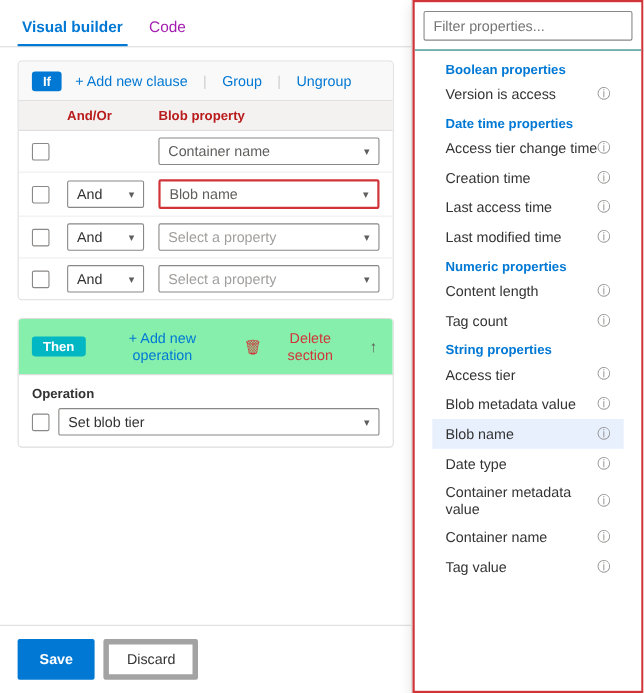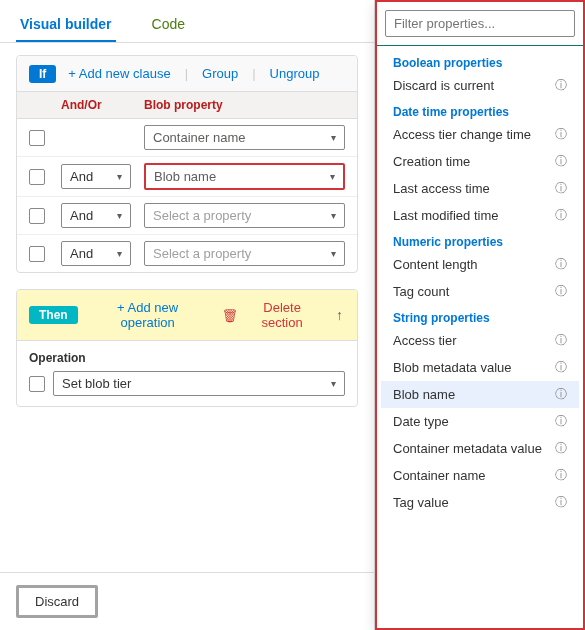--- a/index.html
+++ b/index.html
@@ -12,27 +12,27 @@
       display: flex;
       flex-direction: column;
       overflow: hidden;
     }
 
     .tabs {
       display: flex;
       align-items: flex-start;
       padding: 8px 16px 0;
       border-bottom: 1px solid #ddd;
-      gap: 32px;
+      gap: 16px;
     }
     .tab {
       padding: 8px 4px;
       cursor: pointer;
       font-size: 14px;
-      color: #4d7c0f;
+      color: #a21caf;
       border-bottom: 2px solid transparent;
     }
     .tab.active {
       color: #0078d4;
       border-bottom: 2px solid #0078d4;
       font-weight: 600;
     }
 
     .content {
       flex: 1;
@@ -152,21 +152,21 @@
     .then-section {
       border: 1px solid #ddd;
       border-radius: 4px;
       overflow: hidden;
     }
 
     .then-header {
       display: flex;
       align-items: center;
       padding: 8px 12px;
-      background: #fef9c3;
+      background: #86efac;
       border-bottom: 1px solid #ddd;
       gap: 8px;
     }
 
     .delete-section-btn {
       display: flex;
       align-items: center;
       gap: 4px;
       background: none;
       border: none;
@@ -216,21 +216,21 @@
       border-radius: 2px;
       padding: 6px 20px;
       cursor: pointer;
       font-size: 13px;
       font-weight: 600;
     }
 
     .btn-discard {
       background: #fff;
       color: #333;
-      border: 3px solid #a3a3a3;
+      border: 5px solid #a3a3a3;
       border-radius: 2px;
       padding: 6px 16px;
       cursor: pointer;
       font-size: 13px;
     }
 
     
     .right-panel {
       width: 210px;
       height: 630px;
@@ -252,21 +252,21 @@
       border: 1px solid #8a8886;
       border-radius: 2px;
       padding: 5px 8px;
       font-size: 13px;
       color: #605e5c;
     }
 
     .properties-list {
       flex: 1;
       overflow-y: auto;
-      padding: 4px 4px;
+      padding: 4px 16px;
     }
 
     .prop-category {
       padding: 6px 12px 2px;
       font-size: 12px;
       color: #0078d4;
       font-weight: 600;
     }
 
     .prop-item {
@@ -399,33 +399,34 @@
           <div class="select-dropdown" style="flex:1;gap:48px;">
             <span>Set blob tier</span>
             <span class="chevron">▾</span>
           </div>
         </div>
       </div>
     </div>
   </div>
 
   <div class="footer">
+    <button class="btn-save">Save</button>
     <button class="btn-discard">Discard</button>
   </div>
 </div>
 
 <div class="right-panel">
   <div class="filter-input-wrap">
     <input class="filter-input" type="text" placeholder="Filter properties..." style="">
   </div>
   <div class="properties-list">
 
     <div class="prop-category">Boolean properties</div>
     <div class="prop-item">
-      <span>Discard is current</span>
+      <span>Version is access</span>
       <span class="info-icon">ⓘ</span>
     </div>
 
     <div class="prop-category">Date time properties</div>
     <div class="prop-item">
       <span>Access tier change time</span>
       <span class="info-icon">ⓘ</span>
     </div>
     <div class="prop-item">
       <span>Creation time</span>

